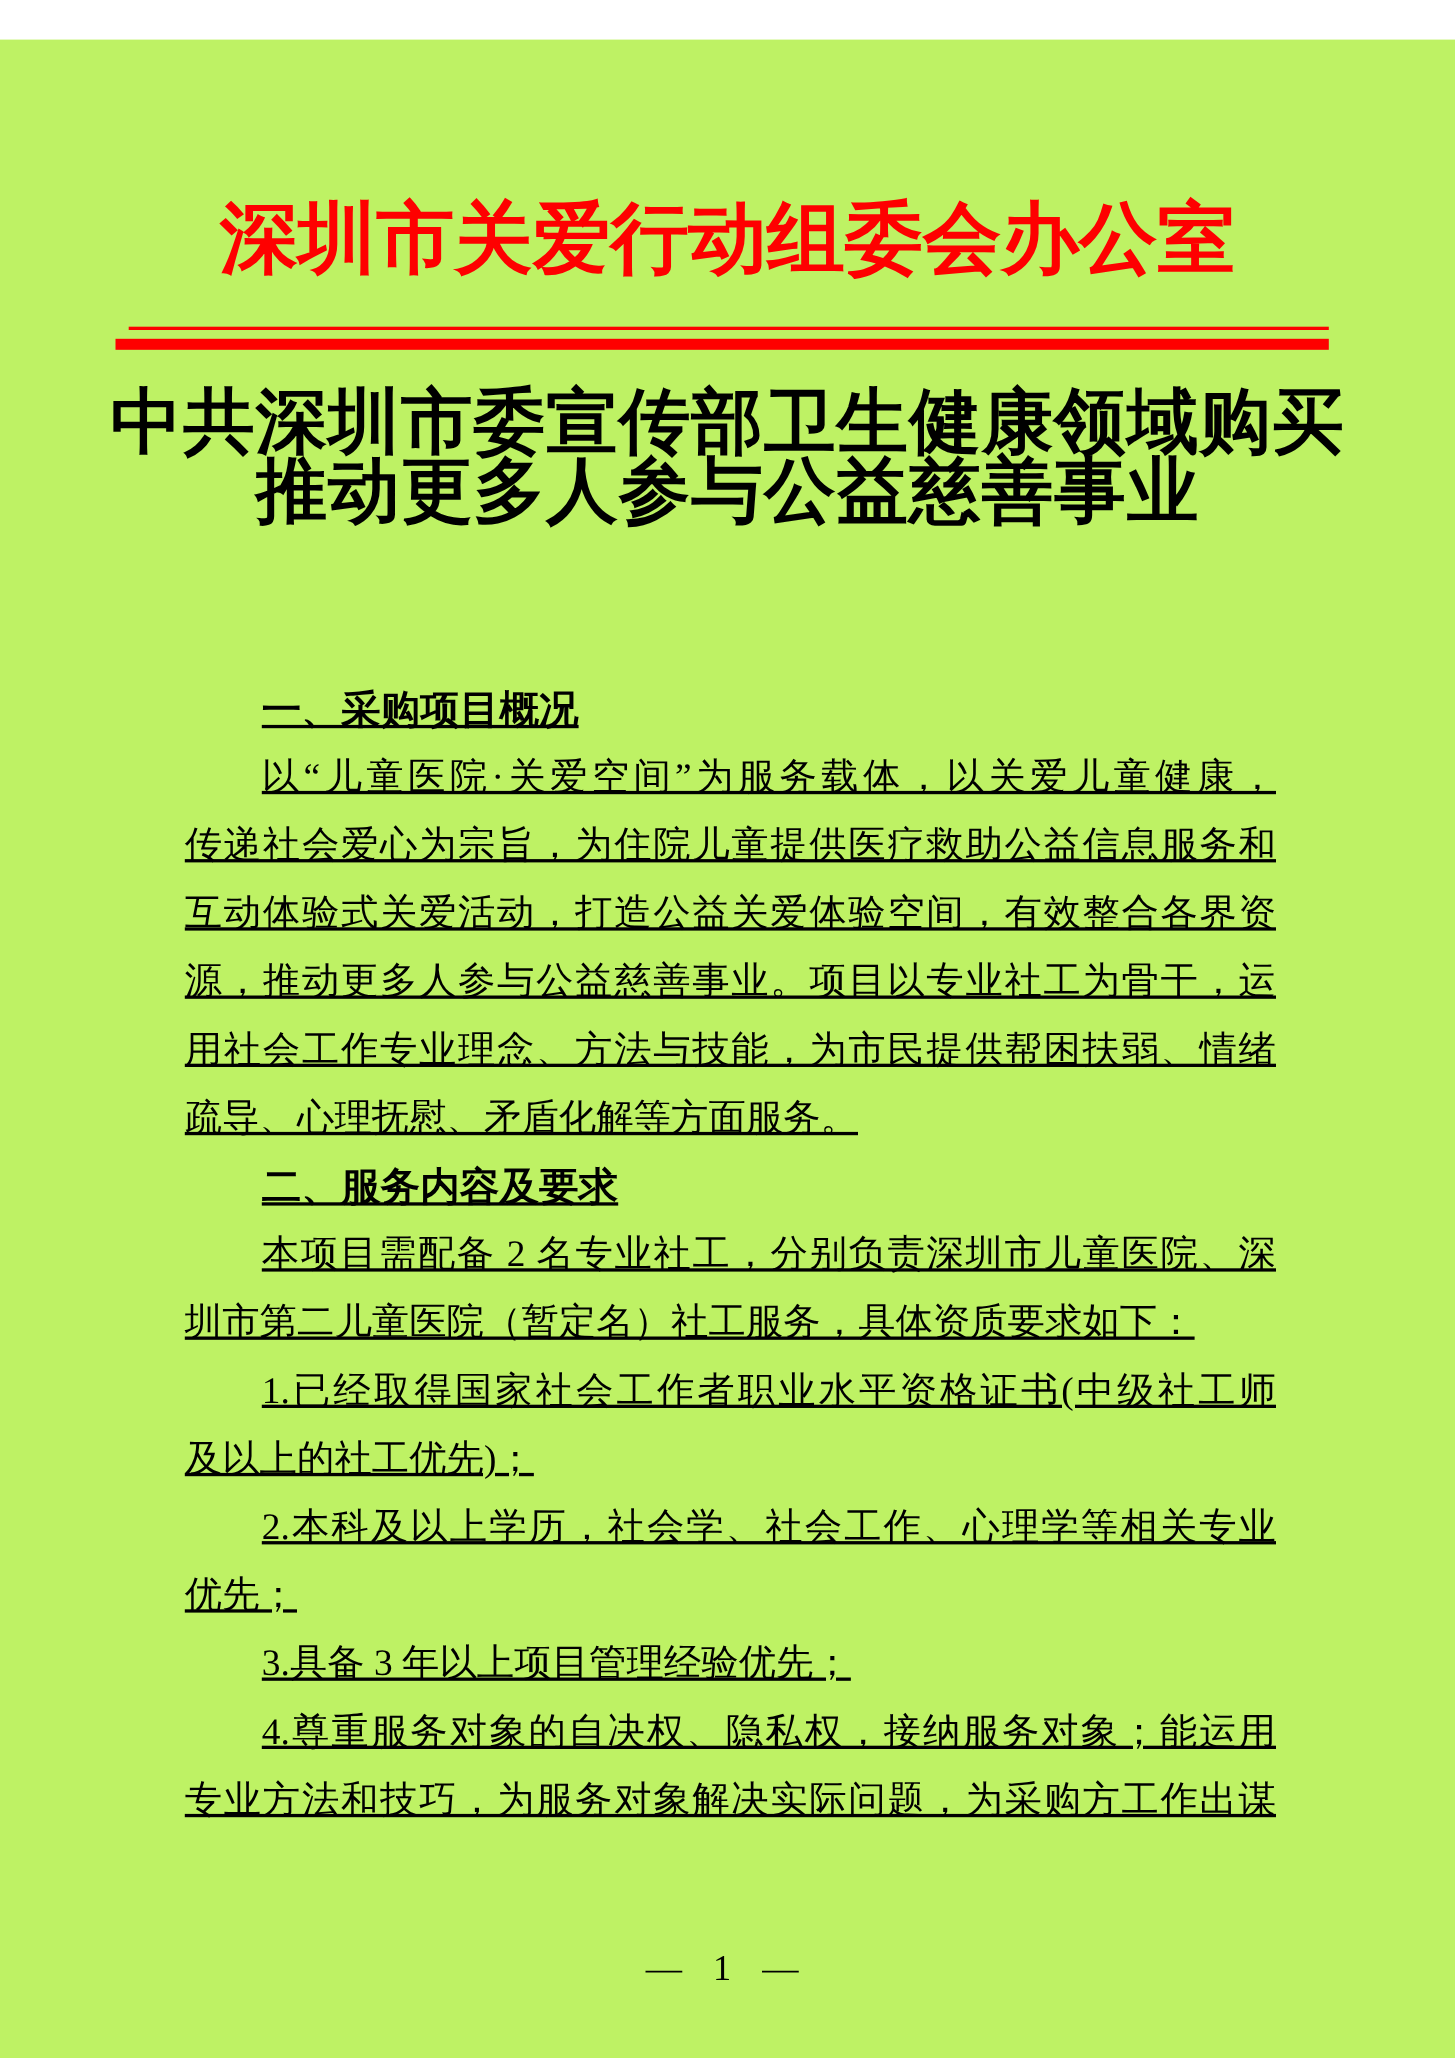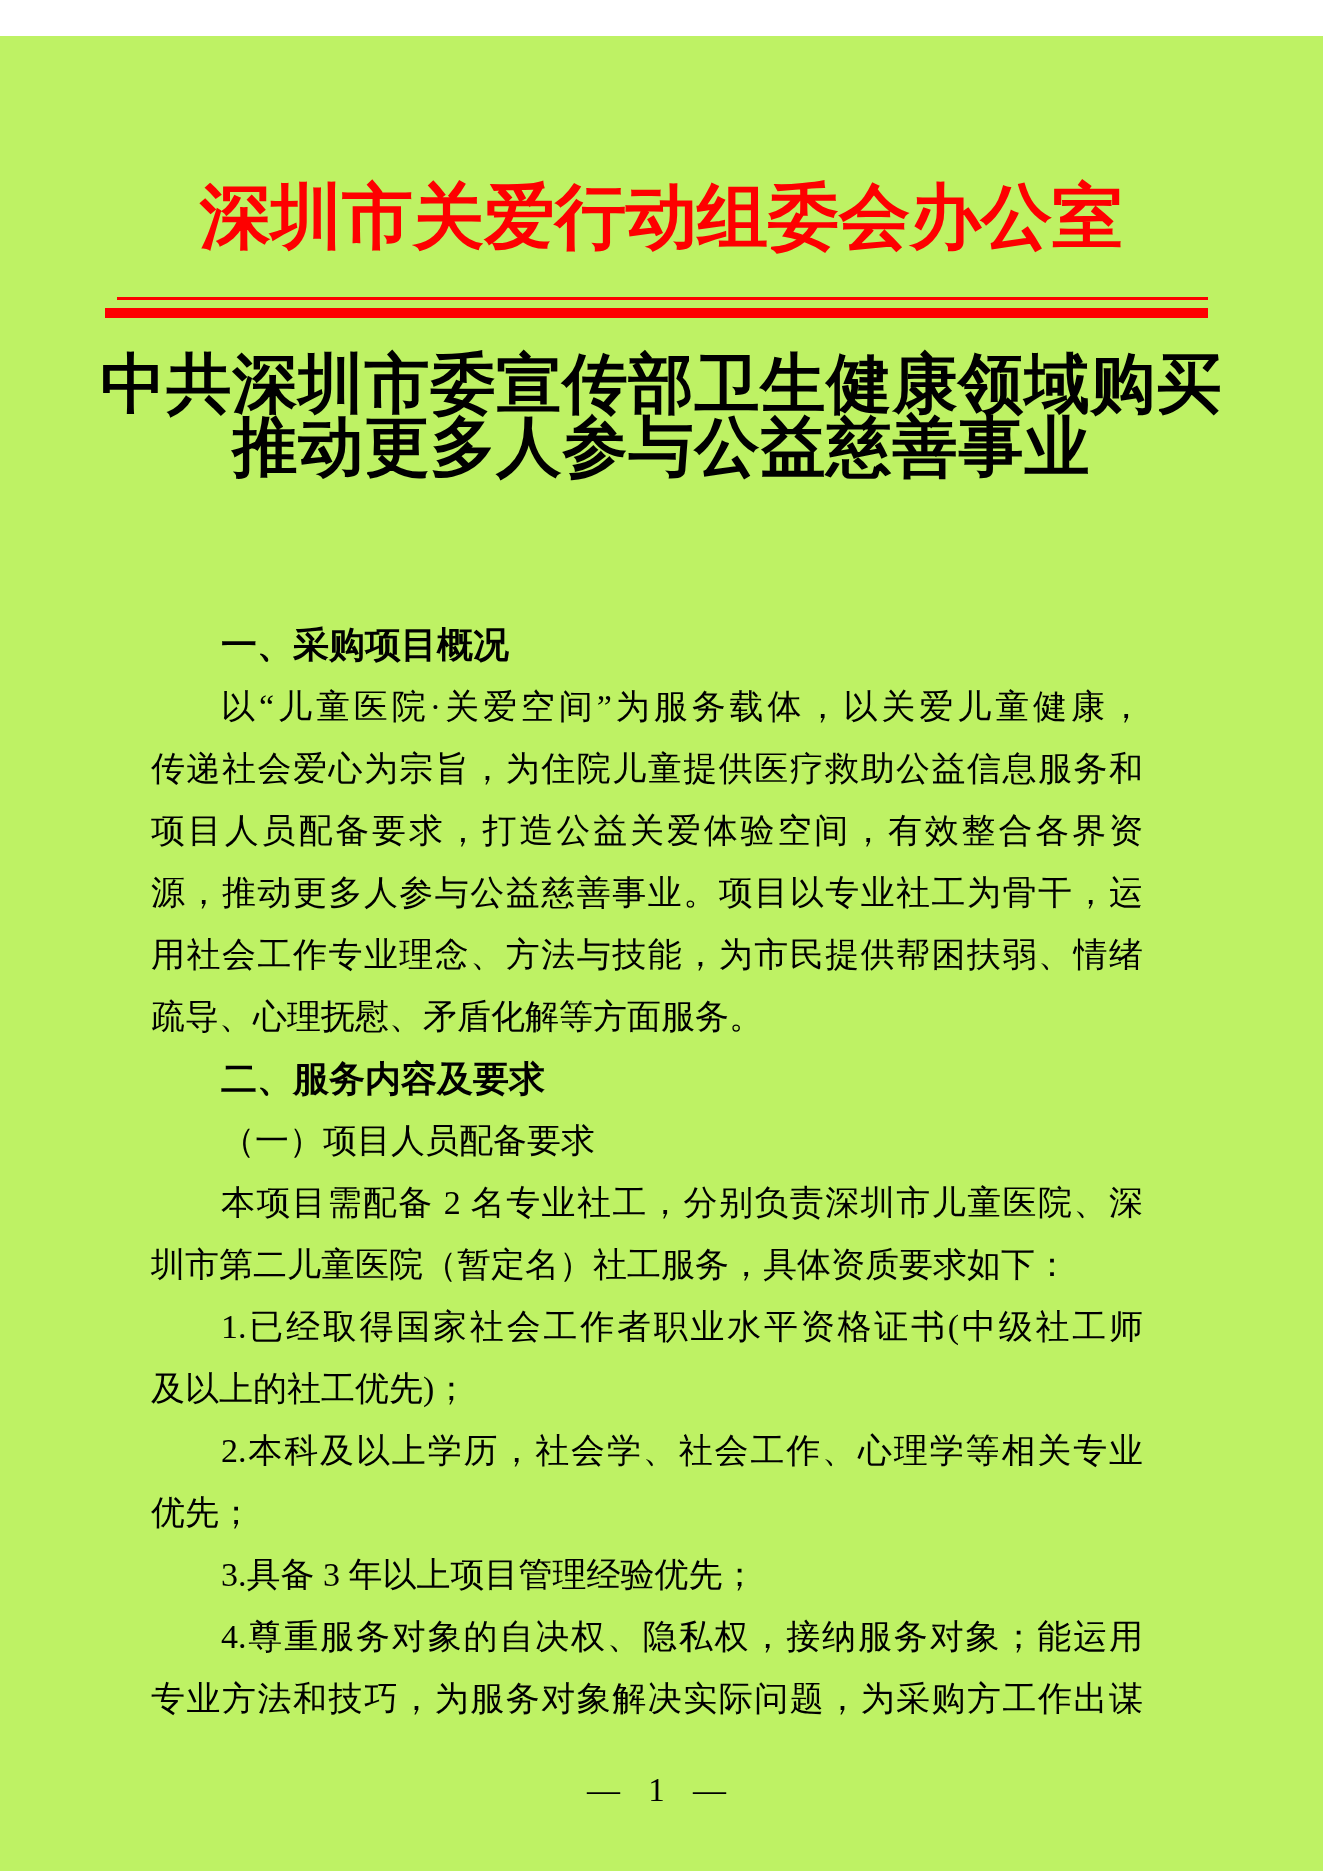--- a/index.html
+++ b/index.html
@@ -56,25 +56,26 @@
     font-weight: 700;
     font-size: 65px;
     line-height: 63px;
     letter-spacing: 1px;
     color: #000000;
   }
   
   .doc-body {
     position: absolute;
     top: 578px;
-    left: 151px;
+    left: 168px;
     width: 992px;
     font-size: 34px;
     line-height: 62px;
     color: #000000;
+    text-decoration: underline;
   }
   .line {
     height: 62px;
     text-align: left;
   }
   .line.indent { text-indent: 70px; }
   .line.just {
     text-align: justify;
     text-align-last: justify;
   }
@@ -111,26 +112,25 @@
 
   <div class="doc-title">
     <div>中共深圳市委宣传部卫生健康领域购买</div>
     <div>推动更多人参与公益慈善事业</div>
   </div>
 
   <div class="doc-body">
     <div class="line hei indent">一、采购项目概况</div>
     <div class="line indent just">以“儿童医院·关爱空间”为服务载体，以关爱儿童健康，</div>
     <div class="line just">传递社会爱心为宗旨，为住院儿童提供医疗救助公益信息服务和</div>
-    <div class="line just">项目人员配备要求，打造公益关爱体验空间，有效整合各界资</div>
+    <div class="line just">互动体验式关爱活动，打造公益关爱体验空间，有效整合各界资</div>
     <div class="line just">源，推动更多人参与公益慈善事业。项目以专业社工为骨干，运</div>
     <div class="line just">用社会工作专业理念、方法与技能，为市民提供帮困扶弱、情绪</div>
     <div class="line">疏导、心理抚慰、矛盾化解等方面服务。</div>
     <div class="line hei indent">二、服务内容及要求</div>
-    <div class="line kai indent">（一）项目人员配备要求</div>
     <div class="line indent just">本项目需配备 2 名专业社工，分别负责深圳市儿童医院、深</div>
     <div class="line">圳市第二儿童医院（暂定名）社工服务，具体资质要求如下：</div>
     <div class="line indent just">1.已经取得国家社会工作者职业水平资格证书(中级社工师</div>
     <div class="line">及以上的社工优先)；</div>
     <div class="line indent just">2.本科及以上学历，社会学、社会工作、心理学等相关专业</div>
     <div class="line">优先；</div>
     <div class="line indent">3.具备 3 年以上项目管理经验优先；</div>
     <div class="line indent just">4.尊重服务对象的自决权、隐私权，接纳服务对象；能运用</div>
     <div class="line just">专业方法和技巧，为服务对象解决实际问题，为采购方工作出谋</div>
   </div>

